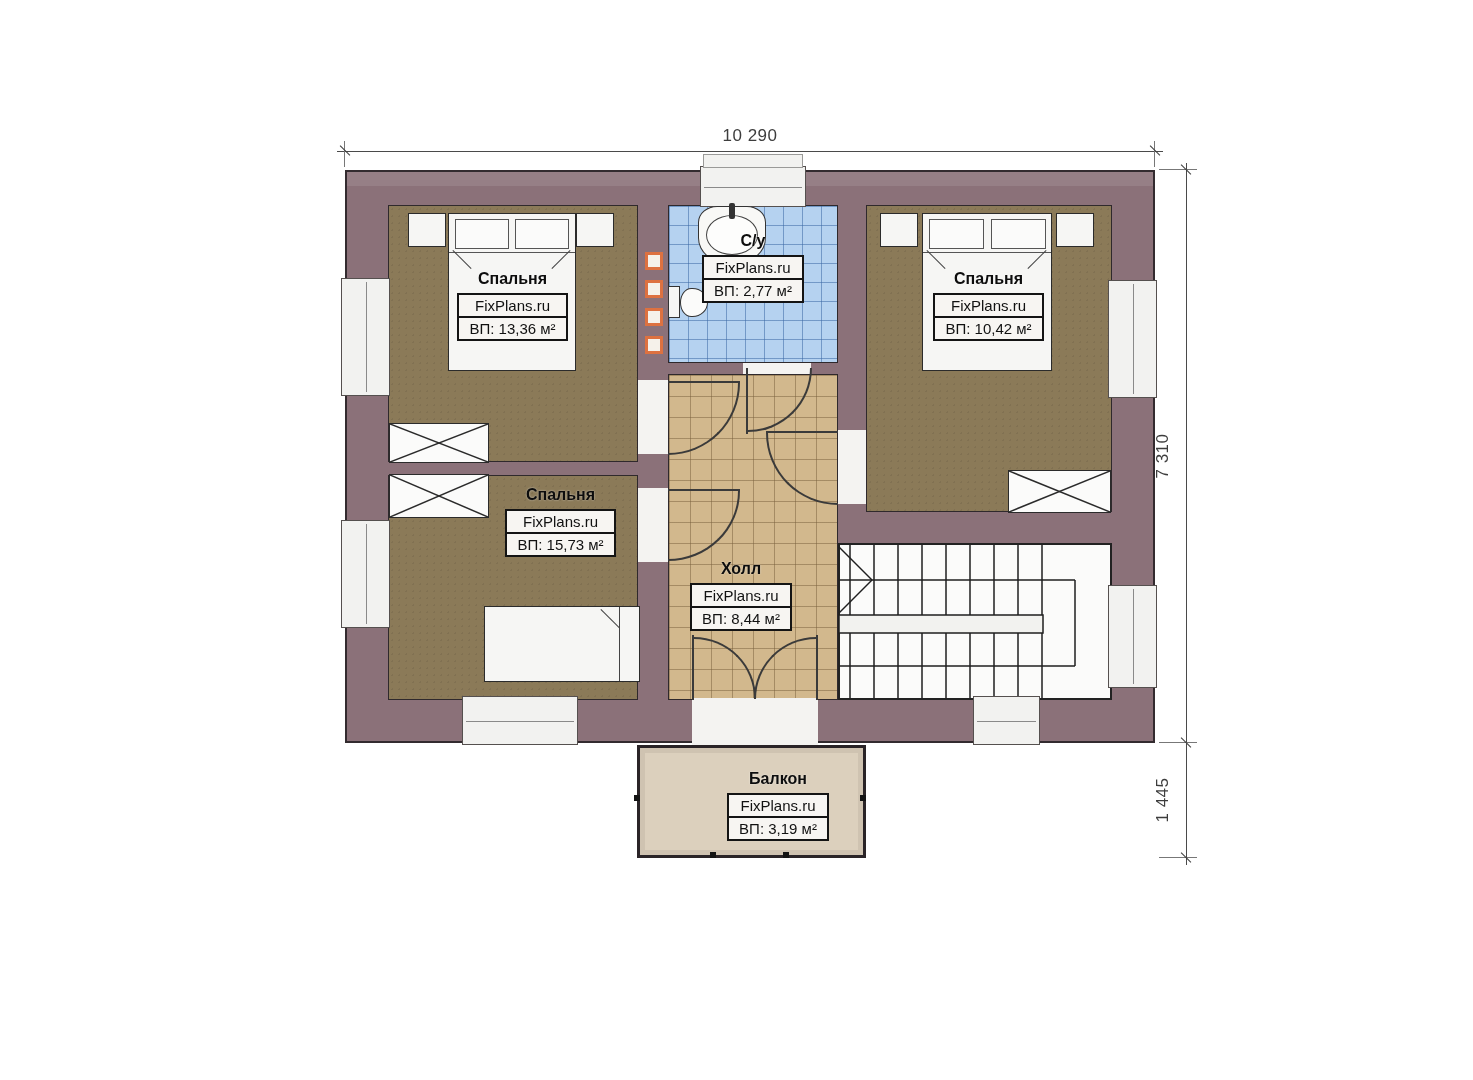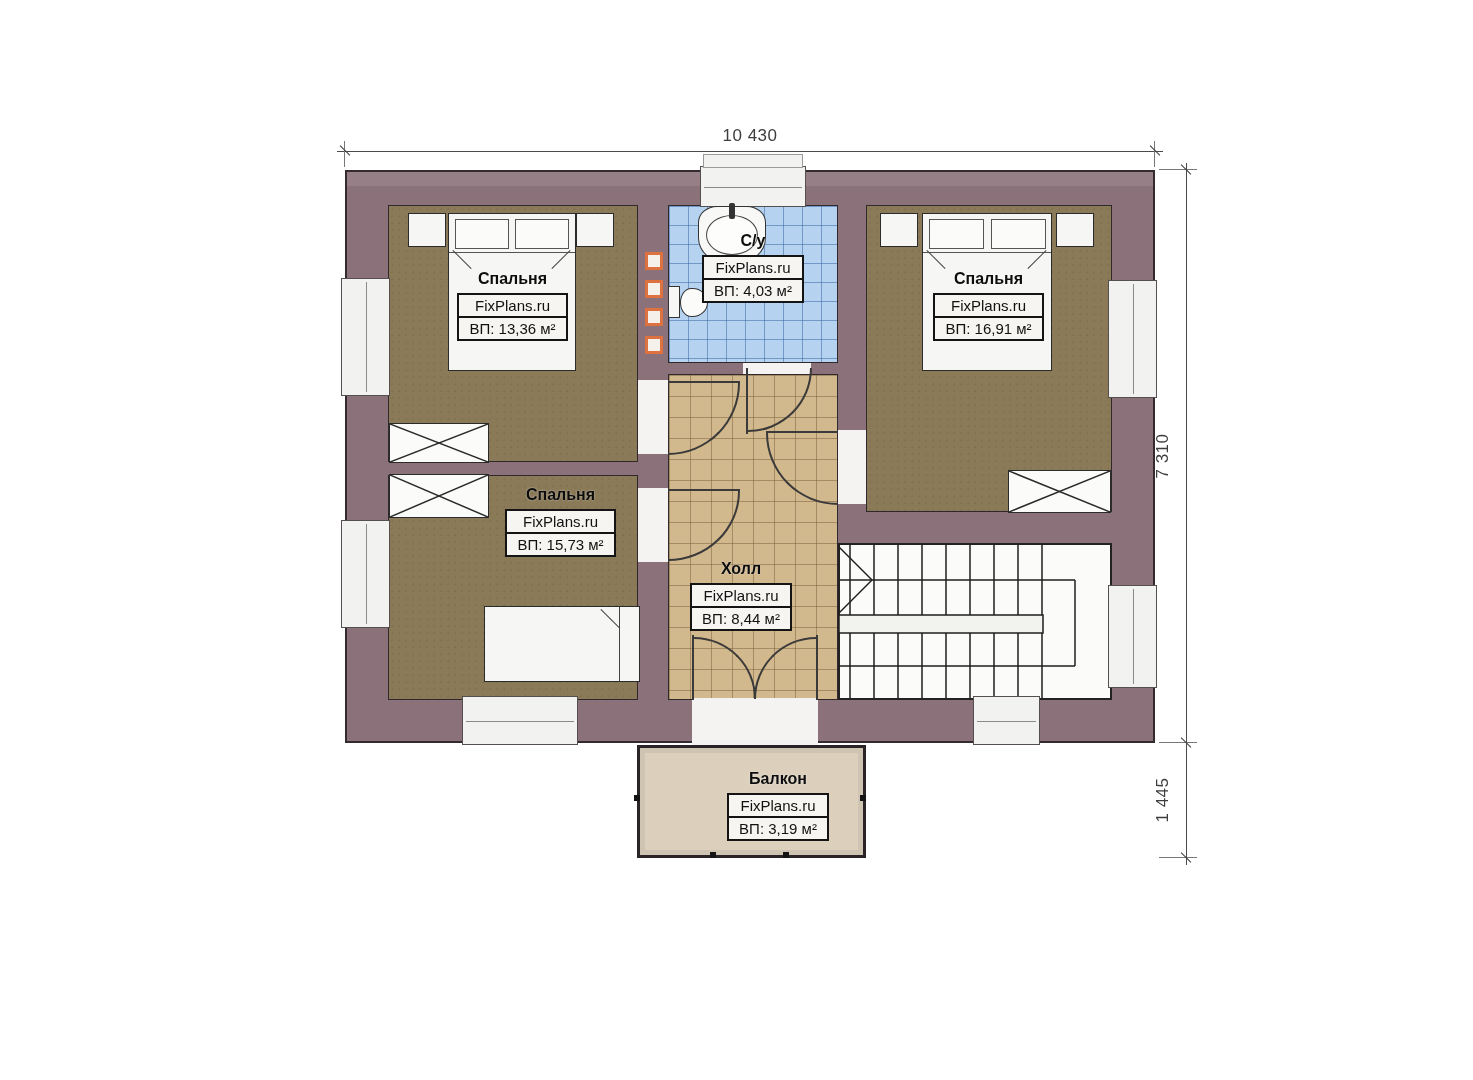--- a/index.html
+++ b/index.html
@@ -222,29 +222,29 @@
     <div class="plan-box">
       <div class="prow">FixPlans.ru</div>
       <div class="prow">ВП: 13,36 м²</div>
     </div>
   </div>
 
   <div class="room-label" style="left:690px;top:232px;width:126px;">
     <div class="room-title">С/у</div>
     <div class="plan-box">
       <div class="prow">FixPlans.ru</div>
-      <div class="prow">ВП: 4,03 м²</div>
+      <div class="prow">ВП: 2,77 м²</div>
     </div>
   </div>
 
   <div class="room-label" style="left:906px;top:270px;width:165px;">
     <div class="room-title">Спальня</div>
     <div class="plan-box">
       <div class="prow">FixPlans.ru</div>
-      <div class="prow">ВП: 16,91 м²</div>
+      <div class="prow">ВП: 10,42 м²</div>
     </div>
   </div>
 
   <div class="room-label" style="left:478px;top:486px;width:165px;">
     <div class="room-title">Спальня</div>
     <div class="plan-box">
       <div class="prow">FixPlans.ru</div>
       <div class="prow">ВП: 15,73 м²</div>
     </div>
   </div>
@@ -263,21 +263,21 @@
       <div class="prow">FixPlans.ru</div>
       <div class="prow">ВП: 3,19 м²</div>
     </div>
   </div>
 
   <div class="abs dimline" style="left:337px;top:151px;width:826px;height:1px;"></div>
   <div class="abs" style="left:344px;top:141px;width:1px;height:26px;background:#777;"></div>
   <div class="abs" style="left:1154px;top:141px;width:1px;height:26px;background:#777;"></div>
   <div class="abs dimtick" style="left:338px;top:150px;"></div>
   <div class="abs dimtick" style="left:1148px;top:150px;"></div>
-  <div class="abs dimtext" style="left:645px;top:126px;width:210px;">10 430</div>
+  <div class="abs dimtext" style="left:645px;top:126px;width:210px;">10 290</div>
 
   <div class="abs dimline" style="left:1186px;top:163px;width:1px;height:587px;"></div>
   <div class="abs" style="left:1159px;top:169px;width:38px;height:1px;background:#777;"></div>
   <div class="abs" style="left:1159px;top:742px;width:38px;height:1px;background:#777;"></div>
   <div class="abs dimtick" style="left:1179px;top:169px;"></div>
   <div class="abs dimtick" style="left:1179px;top:742px;"></div>
   <div class="abs dimtext dimtext-v" style="left:1123px;top:446px;width:80px;height:20px;">7 310</div>
 
   <div class="abs dimline" style="left:1186px;top:743px;width:1px;height:122px;"></div>
   <div class="abs" style="left:1159px;top:857px;width:38px;height:1px;background:#777;"></div>

